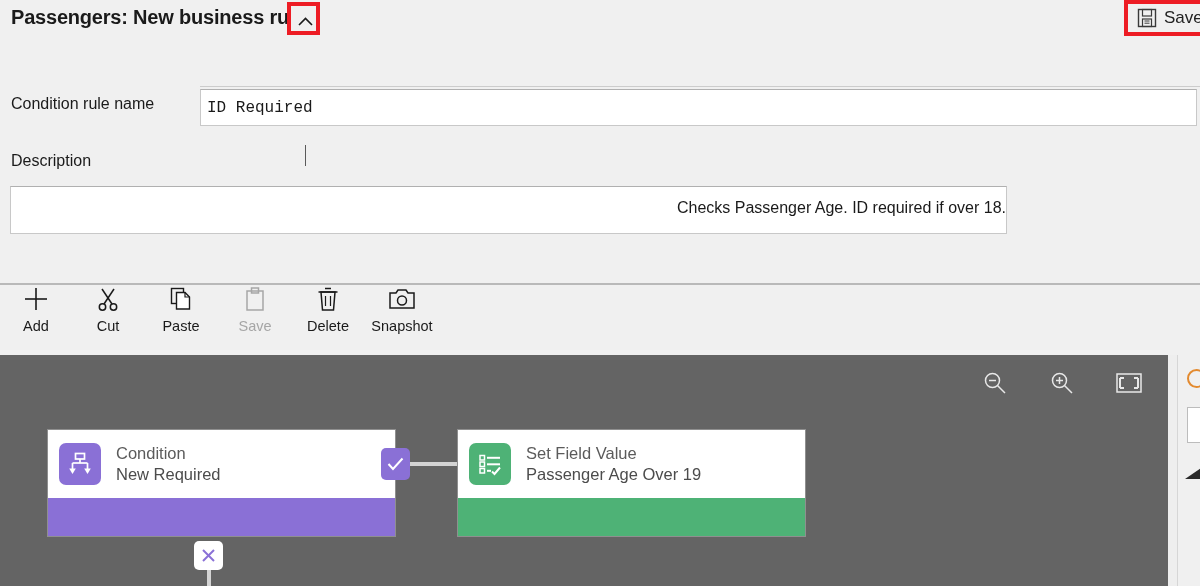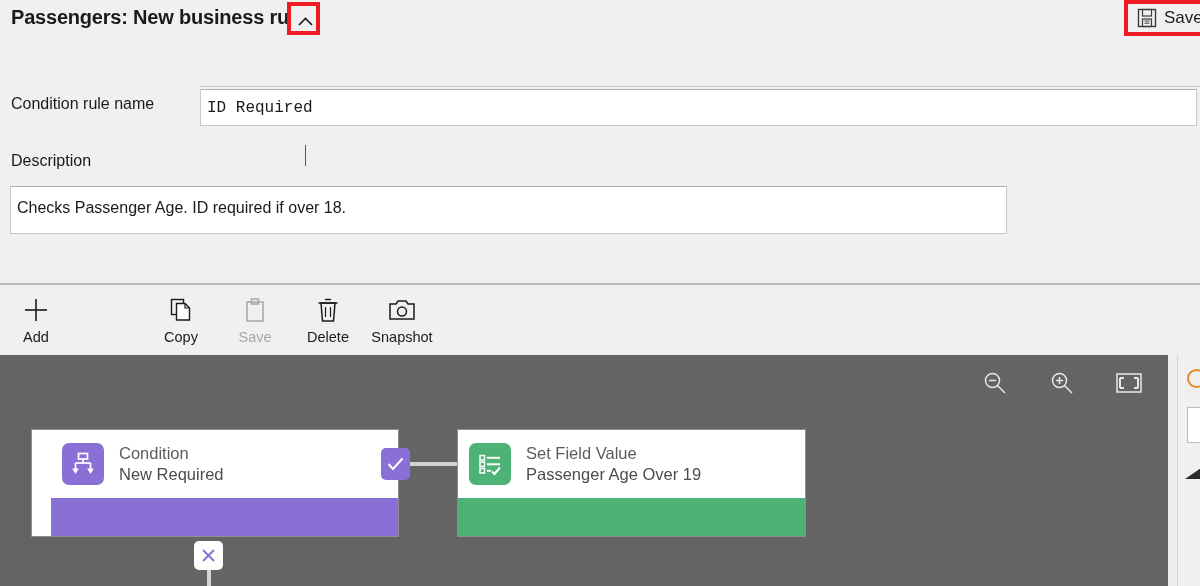--- a/index.html
+++ b/index.html
@@ -78,35 +78,36 @@
     width: 997px; height: 48px;
     box-sizing: border-box;
     background: #ffffff;
     border: 1px solid #c8c8c8;
     border-top-color: #b0b0b0;
     font-family: "Liberation Sans", sans-serif;
     font-size: 16px; color: #1a1a1a;
     padding: 11px 0 0 6px;
     resize: none; overflow: hidden; outline: none;
     line-height: 1.2;
+    text-align: right;
   }
   .form-divider {
     position: absolute; left: 0; top: 283px; width: 1200px; height: 2px;
     background: #b9b9b9;
   }
 
   
   .cmdbar {
     position: absolute; left: 0; top: 285px; width: 1200px; height: 68px;
     background: #f0f0f0;
   }
   .cmd-item {
     position: absolute; top: 0; width: 72px; height: 68px;
     display: flex; flex-direction: column; align-items: center;
-    justify-content: flex-start; padding-top: 11px; box-sizing: border-box;
+    justify-content: flex-start; box-sizing: border-box;
     cursor: pointer;
   }
   .cmd-icon { height: 28px; display: flex; align-items: center; justify-content: center; }
   .cmd-label { font-size: 14.5px; color: #1a1a1a; margin-top: 5px; }
   .cmd-item.disabled .cmd-label { color: #a6a6a6; }
 
   
   .canvas {
     position: absolute; left: 0; top: 355px; width: 1168px; height: 231px;
     background: #646464; overflow: hidden;
@@ -122,21 +123,21 @@
   .node-body { display: flex; align-items: center; height: 68px; padding-left: 11px; }
   .node-icon {
     width: 42px; height: 42px; border-radius: 7px;
     display: flex; align-items: center; justify-content: center; flex: 0 0 auto;
   }
   .node-text { margin-left: 15px; line-height: 1.28; }
   .node-type { font-size: 16.5px; color: #5b5b5b; }
   .node-name { font-size: 16.5px; color: #4c4c4c; }
   .node-footer { height: 38px; }
 
-  #node-condition { left: 32px; top: 430px; width: 347px; padding-left: 19px; }
+  #node-condition { left: 48px; top: 430px; width: 347px; }
   #node-condition .node-footer { background: #8a70d6; }
   #node-setfield { left: 458px; top: 430px; width: 347px; }
   #node-setfield .node-footer { background: #4eb276; }
 
   .badge-true {
     position: absolute; left: 381px; top: 448px;
     width: 29px; height: 32px; border-radius: 5px;
     background: #8a70d6;
     display: flex; align-items: center; justify-content: center;
   }
@@ -220,30 +221,41 @@
     <div class="cmd-item" style="left:0px">
       <span class="cmd-icon">
         <svg width="26" height="26" viewBox="0 0 26 26">
           <line x1="13" y1="2" x2="13" y2="24" stroke="#1a1a1a" stroke-width="1.6"></line>
           <line x1="2" y1="13" x2="24" y2="13" stroke="#1a1a1a" stroke-width="1.6"></line>
         </svg>
       </span>
       <span class="cmd-label">Add</span>
     </div>
 
+    <div class="cmd-item" style="left:72px">
+      <span class="cmd-icon">
+        <svg width="24" height="26" viewBox="0 0 24 26">
+          <line x1="6" y1="3" x2="16" y2="18" stroke="#1a1a1a" stroke-width="1.5"></line>
+          <line x1="18" y1="3" x2="8" y2="18" stroke="#1a1a1a" stroke-width="1.5"></line>
+          <circle cx="6.5" cy="21" r="3.2" fill="none" stroke="#1a1a1a" stroke-width="1.5"></circle>
+          <circle cx="17.5" cy="21" r="3.2" fill="none" stroke="#1a1a1a" stroke-width="1.5"></circle>
+        </svg>
+      </span>
+      <span class="cmd-label">Cut</span>
+    </div>
 
     <div class="cmd-item" style="left:145px">
       <span class="cmd-icon">
         <svg width="24" height="26" viewBox="0 0 24 26">
           <rect x="2.5" y="2.5" width="12" height="15" fill="none" stroke="#1a1a1a" stroke-width="1.4"></rect>
           <path d="M7.5 6.5 H16 L20.5 11 V23 H7.5 Z" fill="#ffffff" stroke="#1a1a1a" stroke-width="1.4"></path>
           <polyline points="16,6.5 16,11 20.5,11" fill="none" stroke="#1a1a1a" stroke-width="1.2"></polyline>
         </svg>
       </span>
-      <span class="cmd-label">Copy</span>
+      <span class="cmd-label">Paste</span>
     </div>
 
     <div class="cmd-item disabled" style="left:219px">
       <span class="cmd-icon">
         <svg width="22" height="26" viewBox="0 0 22 26">
           <rect x="3" y="5" width="16" height="19" fill="none" stroke="#a6a6a6" stroke-width="1.5"></rect>
           <rect x="7.5" y="2" width="7" height="5" fill="none" stroke="#a6a6a6" stroke-width="1.5"></rect>
         </svg>
       </span>
       <span class="cmd-label">Save</span>

